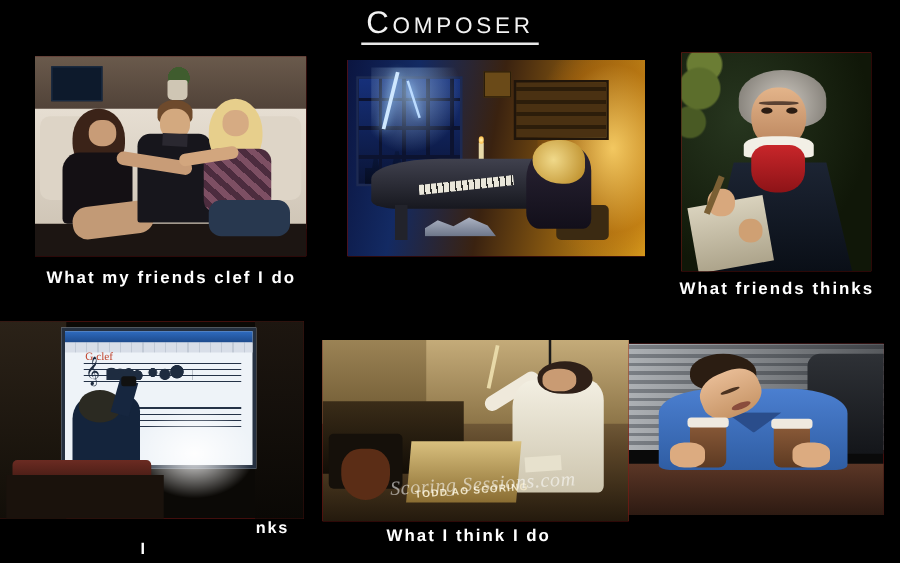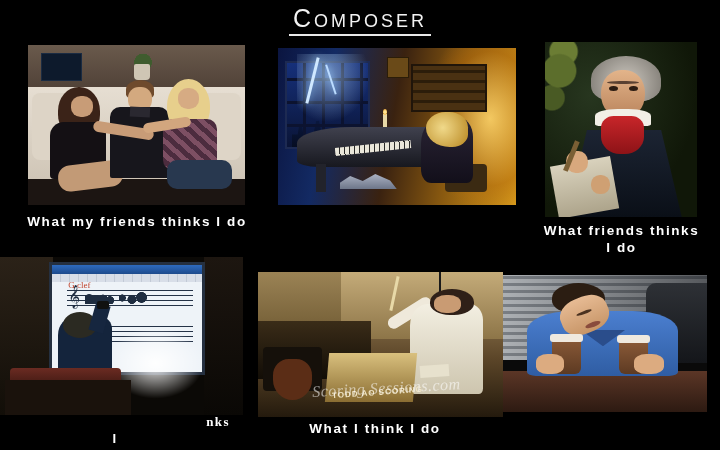--- a/index.html
+++ b/index.html
@@ -303,21 +303,21 @@
       <div class="p1-m-body"></div>
         <div class="p1-m-collar"></div>
       <div class="p1-w2-hair"></div>
         <div class="p1-w2-face"></div>
       <div class="p1-w2-body"></div>
         <div class="p1-w2-jeans"></div>
       <div class="p1-arm"></div>
         <div class="p1-arm2"></div>
     </div>
   </div>
-  <div class="cap" style="left:8px;top:213px;width:258px;">What my friends thinks I do</div>
+  <div class="cap" style="left:8px;top:213px;width:258px;">What my friends clef I do</div>
 
   <div class="panel" style="left:278px;top:48px;width:238px;height:157px;">
     <div class="art">
       <div class="p2-bg"></div>
       <div class="p2-window">
         <div class="p2-city"></div>
         <div class="p2-bars-v"></div>
           <div class="p2-bars-h"></div>
       </div>
       <div class="p2-light"></div>
@@ -351,21 +351,20 @@
       <div class="p3-collar"></div>
       <div class="p3-scarf"></div>
       <div class="p3-paper"></div>
       <div class="p3-hand"></div>
         <div class="p3-pencil"></div>
       <div class="p3-hand2"></div>
     </div>
   </div>
   <div class="cap" style="left:523px;top:222px;width:197px;">
     <div>What friends thinks</div>
-    <div>I do</div>
   </div>
 
   <div class="panel" style="left:0px;top:257px;width:243px;height:158px;">
     <div class="art">
       <div class="p4-bg"></div>
         <div class="p4-room"></div>
         <div class="p4-roomR"></div>
       <div class="p4-board">
         <div class="p4-toolbar"></div>
           <div class="p4-menu"></div>
@@ -378,21 +377,21 @@
       <div class="p4-glow"></div>
       <div class="p4-person"></div>
         <div class="p4-head"></div>
       <div class="p4-armup"></div>
         <div class="p4-marker"></div>
       <div class="p4-desk"></div>
         <div class="p4-deskb"></div>
     </div>
   </div>
   <div class="cap frag" style="left:80px;top:430px;width:70px;">I</div>
-  <div class="cap frag" style="left:188px;top:413px;width:60px;font-family:Liberation Serif, serif;">nks</div>
+  <div class="cap frag" style="left:188px;top:413px;width:60px;">nks</div>
 
   <div class="panel" style="left:258px;top:272px;width:245px;height:145px;">
     <div class="art">
       <div class="p5-bg"></div>
         <div class="p5-wall"></div>
         <div class="p5-wall2"></div>
       <div class="p5-dark"></div>
       <div class="p5-mic"></div>
       <div class="p5-micH"></div>
       <div class="p5-baton"></div>

